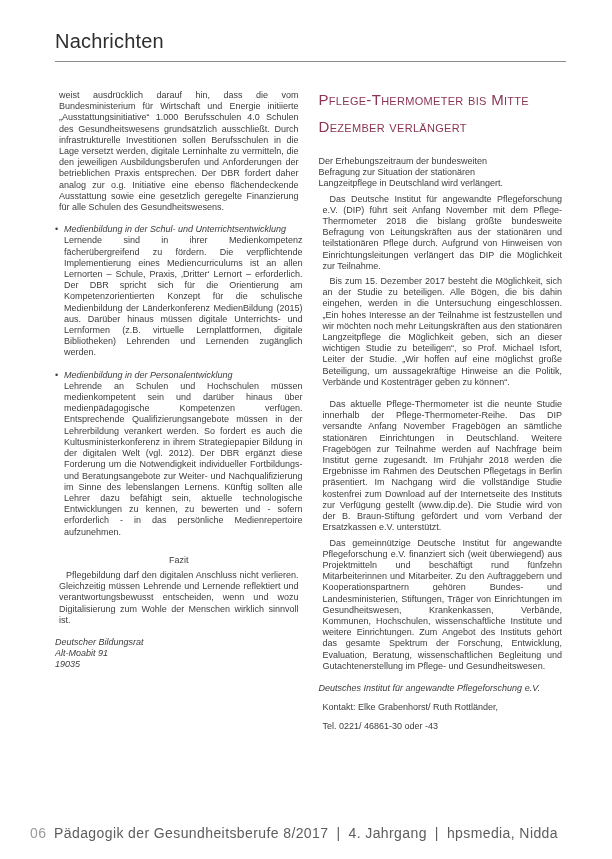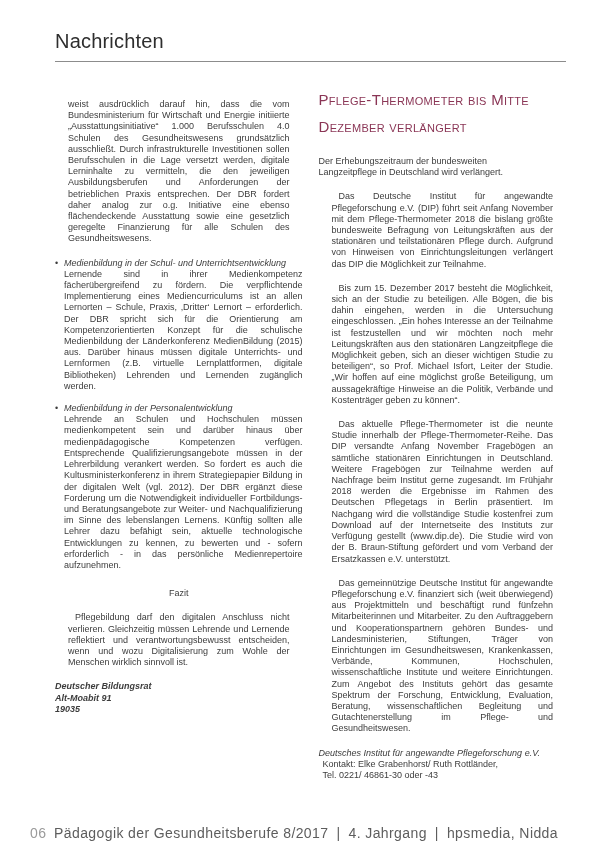--- a/index.html
+++ b/index.html
@@ -30,44 +30,44 @@
   }
   .columns { display:flex; gap:16px; }
   .col {
     flex:1;
     font-size:9px;
     line-height:11.2px;
     text-align:justify;
     hyphens:auto;
     -webkit-hyphens:auto;
   }
-  .para { margin:13px; }
+  .para { margin:4px; }
   .gap { margin-top:11px; }
   .indent { text-indent:7px; }
   .bullet { position:relative; padding-left:9px; margin-top:11px; }
   .bullet::before { content:"\2022"; position:absolute; left:0; top:0; }
   .bullet-lead { font-style:italic; display:block; text-align:left; }
   .fazit-label { margin-top:17px; text-align:center; }
-  .source-block { margin-top:5px; font-style:italic; text-align:left;font-weight:bold; }
+  .source-block { margin-top:11px; font-style:italic; text-align:left; }
   .source-block div { line-height:11.2px; }
   .article-heading {
     font-variant:small-caps;
     font-size:15px;
     line-height:27px;
     letter-spacing:0.3px;
     color:#8a3555;
     font-weight:400;
     margin:0 0 16px 0;
     text-align:left;
   }
   .standfirst { text-align:left; }
   .standfirst div { line-height:11.2px; }
   .contact-block { margin-top:11px; text-align:left; }
   .contact-block .it { font-style:italic; }
-  .contact-block .ind { padding-left:4px; }
+  .contact-block .ind { padding-left:4px;margin-top:8px; }
   .footer {
     position:absolute; left:0; bottom:18px; width:100%;
     font-size:14px; color:#5d5d5d;
     letter-spacing:0.4px;
   }
   .footer .page-number {
     position:absolute; left:30px; top:0;
     color:#9a9a9a;
   }
   .footer .footer-center { text-align:center; }
@@ -104,20 +104,21 @@
         <div>Alt-Moabit 91</div>
         <div>19035</div>
       </div>
     </div>
 
     <div class="col">
       <h2 class="article-heading">Pflege-Thermometer bis Mitte Dezember verlängert</h2>
 
       <div class="standfirst">
         <div>Der Erhebungszeitraum der bundesweiten</div>
+        <div>Befragung zur Situation der stationären</div>
         <div>Langzeitpflege in Deutschland wird verlängert.</div>
       </div>
 
       <p class="para indent">Das Deutsche Institut für angewandte Pflegeforschung e.V. (DIP) führt seit Anfang November mit dem Pflege-Thermometer 2018 die bislang größte bundesweite Befragung von Leitungskräften aus der stationären und teilstationären Pflege durch. Aufgrund von Hinweisen von Einrichtungsleitungen verlängert das DIP die Möglichkeit zur Teilnahme.</p>
       <p class="para indent">Bis zum 15. Dezember 2017 besteht die Möglichkeit, sich an der Studie zu beteiligen. Alle Bögen, die bis dahin eingehen, werden in die Untersuchung eingeschlossen. „Ein hohes Interesse an der Teilnahme ist festzustellen und wir möchten noch mehr Leitungskräften aus den stationären Langzeitpflege die Möglichkeit geben, sich an dieser wichtigen Studie zu beteiligen“, so Prof. Michael Isfort, Leiter der Studie. „Wir hoffen auf eine möglichst große Beteiligung, um aussagekräftige Hinweise an die Politik, Verbände und Kostenträger geben zu können“.</p>
       <p class="para indent gap">Das aktuelle Pflege-Thermometer ist die neunte Studie innerhalb der Pflege-Thermometer-Reihe. Das DIP versandte Anfang November Fragebögen an sämtliche stationären Einrichtungen in Deutschland. Weitere Fragebögen zur Teilnahme werden auf Nachfrage beim Institut gerne zugesandt. Im Frühjahr 2018 werden die Ergebnisse im Rahmen des Deutschen Pflegetags in Berlin präsentiert. Im Nachgang wird die vollständige Studie kostenfrei zum Download auf der Internetseite des Instituts zur Verfügung gestellt (www.dip.de). Die Studie wird von der B. Braun-Stiftung gefördert und vom Verband der Ersatzkassen e.V. unterstützt.</p>
       <p class="para indent">Das gemeinnützige Deutsche Institut für angewandte Pflegeforschung e.V. finanziert sich (weit überwiegend) aus Projektmitteln und beschäftigt rund fünfzehn Mitarbeiterinnen und Mitarbeiter. Zu den Auftraggebern und Kooperationspartnern gehören Bundes- und Landesministerien, Stiftungen, Träger von Einrichtungen im Gesundheitswesen, Krankenkassen, Verbände, Kommunen, Hochschulen, wissenschaftliche Institute und weitere Einrichtungen. Zum Angebot des Instituts gehört das gesamte Spektrum der Forschung, Entwicklung, Evaluation, Beratung, wissenschaftlichen Begleitung und Gutachtenerstellung im Pflege- und Gesundheitswesen.</p>
 
       <div class="contact-block">
         <div class="it">Deutsches Institut für angewandte Pflegeforschung e.V.</div>

